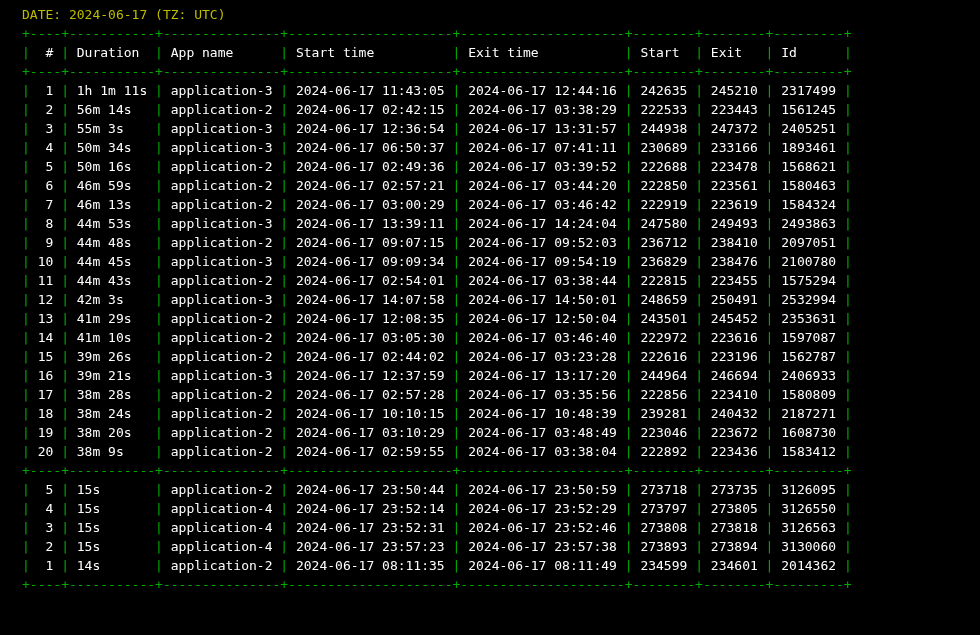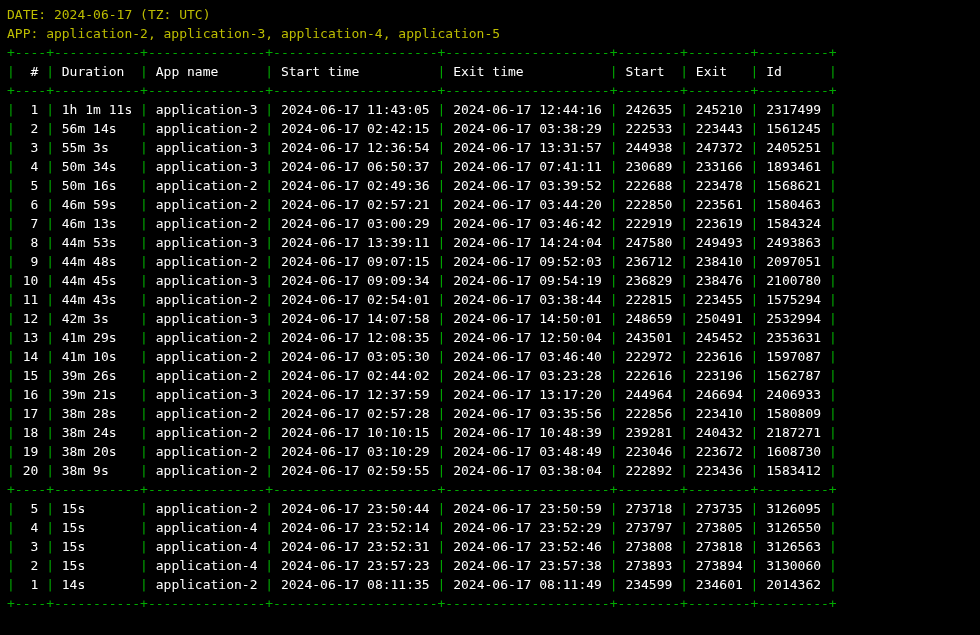--- a/index.html
+++ b/index.html
@@ -8,40 +8,39 @@
     background: #000;
     color: #fff;
     font-family: "Menlo", "Consolas", "DejaVu Sans Mono", "Liberation Mono", monospace;
     font-size: 13px;
     line-height: 19px;
     width: 980px;
     height: 635px;
     overflow: hidden;
   }
   .screen {
-    padding: 5px 7px;
+    padding: 5px 22px;
   }
   .hdr {
     color: #bdbd00;
     white-space: pre;
   }
   .row {
     white-space: pre;
   }
   .pipe { color: #00aa00; }
   .dash { color: #00aa00; }
   .cell { color: #fff; }
   .head { color: #fff; }
 </style>
 </head>
 <body>
 
 <div class="screen">
   <div class="hdr"><span>DATE:</span> <span>2024-06-17 (TZ: UTC)</span></div>
-  <div class="hdr"><span>APP:</span> <span>application-2, application-3, application-4, application-5</span></div>
 
   <div id="sep-top" class="row dash">+----+-----------+---------------+---------------------+---------------------+--------+--------+---------+</div>
   <div id="hdr-row" class="row"><span class="pipe">| </span><span class="head"> #</span><span class="pipe"> | </span><span class="head">Duration </span><span class="pipe"> | </span><span class="head">App name     </span><span class="pipe"> | </span><span class="head">Start time         </span><span class="pipe"> | </span><span class="head">Exit time          </span><span class="pipe"> | </span><span class="head">Start </span><span class="pipe"> | </span><span class="head">Exit  </span><span class="pipe"> | </span><span class="head">Id     </span><span class="pipe"> |</span></div>
   <div id="sep-hdr" class="row dash">+----+-----------+---------------+---------------------+---------------------+--------+--------+---------+</div>
   <div id="rows-top">
       <div class="row"><span class="pipe">| </span><span class="cell"> 1</span><span class="pipe"> | </span><span class="cell">1h 1m 11s</span><span class="pipe"> | </span><span class="cell">application-3</span><span class="pipe"> | </span><span class="cell">2024-06-17 11:43:05</span><span class="pipe"> | </span><span class="cell">2024-06-17 12:44:16</span><span class="pipe"> | </span><span class="cell">242635</span><span class="pipe"> | </span><span class="cell">245210</span><span class="pipe"> | </span><span class="cell">2317499</span><span class="pipe"> |</span></div>
       <div class="row"><span class="pipe">| </span><span class="cell"> 2</span><span class="pipe"> | </span><span class="cell">56m 14s  </span><span class="pipe"> | </span><span class="cell">application-2</span><span class="pipe"> | </span><span class="cell">2024-06-17 02:42:15</span><span class="pipe"> | </span><span class="cell">2024-06-17 03:38:29</span><span class="pipe"> | </span><span class="cell">222533</span><span class="pipe"> | </span><span class="cell">223443</span><span class="pipe"> | </span><span class="cell">1561245</span><span class="pipe"> |</span></div>
       <div class="row"><span class="pipe">| </span><span class="cell"> 3</span><span class="pipe"> | </span><span class="cell">55m 3s   </span><span class="pipe"> | </span><span class="cell">application-3</span><span class="pipe"> | </span><span class="cell">2024-06-17 12:36:54</span><span class="pipe"> | </span><span class="cell">2024-06-17 13:31:57</span><span class="pipe"> | </span><span class="cell">244938</span><span class="pipe"> | </span><span class="cell">247372</span><span class="pipe"> | </span><span class="cell">2405251</span><span class="pipe"> |</span></div>
       <div class="row"><span class="pipe">| </span><span class="cell"> 4</span><span class="pipe"> | </span><span class="cell">50m 34s  </span><span class="pipe"> | </span><span class="cell">application-3</span><span class="pipe"> | </span><span class="cell">2024-06-17 06:50:37</span><span class="pipe"> | </span><span class="cell">2024-06-17 07:41:11</span><span class="pipe"> | </span><span class="cell">230689</span><span class="pipe"> | </span><span class="cell">233166</span><span class="pipe"> | </span><span class="cell">1893461</span><span class="pipe"> |</span></div>
       <div class="row"><span class="pipe">| </span><span class="cell"> 5</span><span class="pipe"> | </span><span class="cell">50m 16s  </span><span class="pipe"> | </span><span class="cell">application-2</span><span class="pipe"> | </span><span class="cell">2024-06-17 02:49:36</span><span class="pipe"> | </span><span class="cell">2024-06-17 03:39:52</span><span class="pipe"> | </span><span class="cell">222688</span><span class="pipe"> | </span><span class="cell">223478</span><span class="pipe"> | </span><span class="cell">1568621</span><span class="pipe"> |</span></div>

